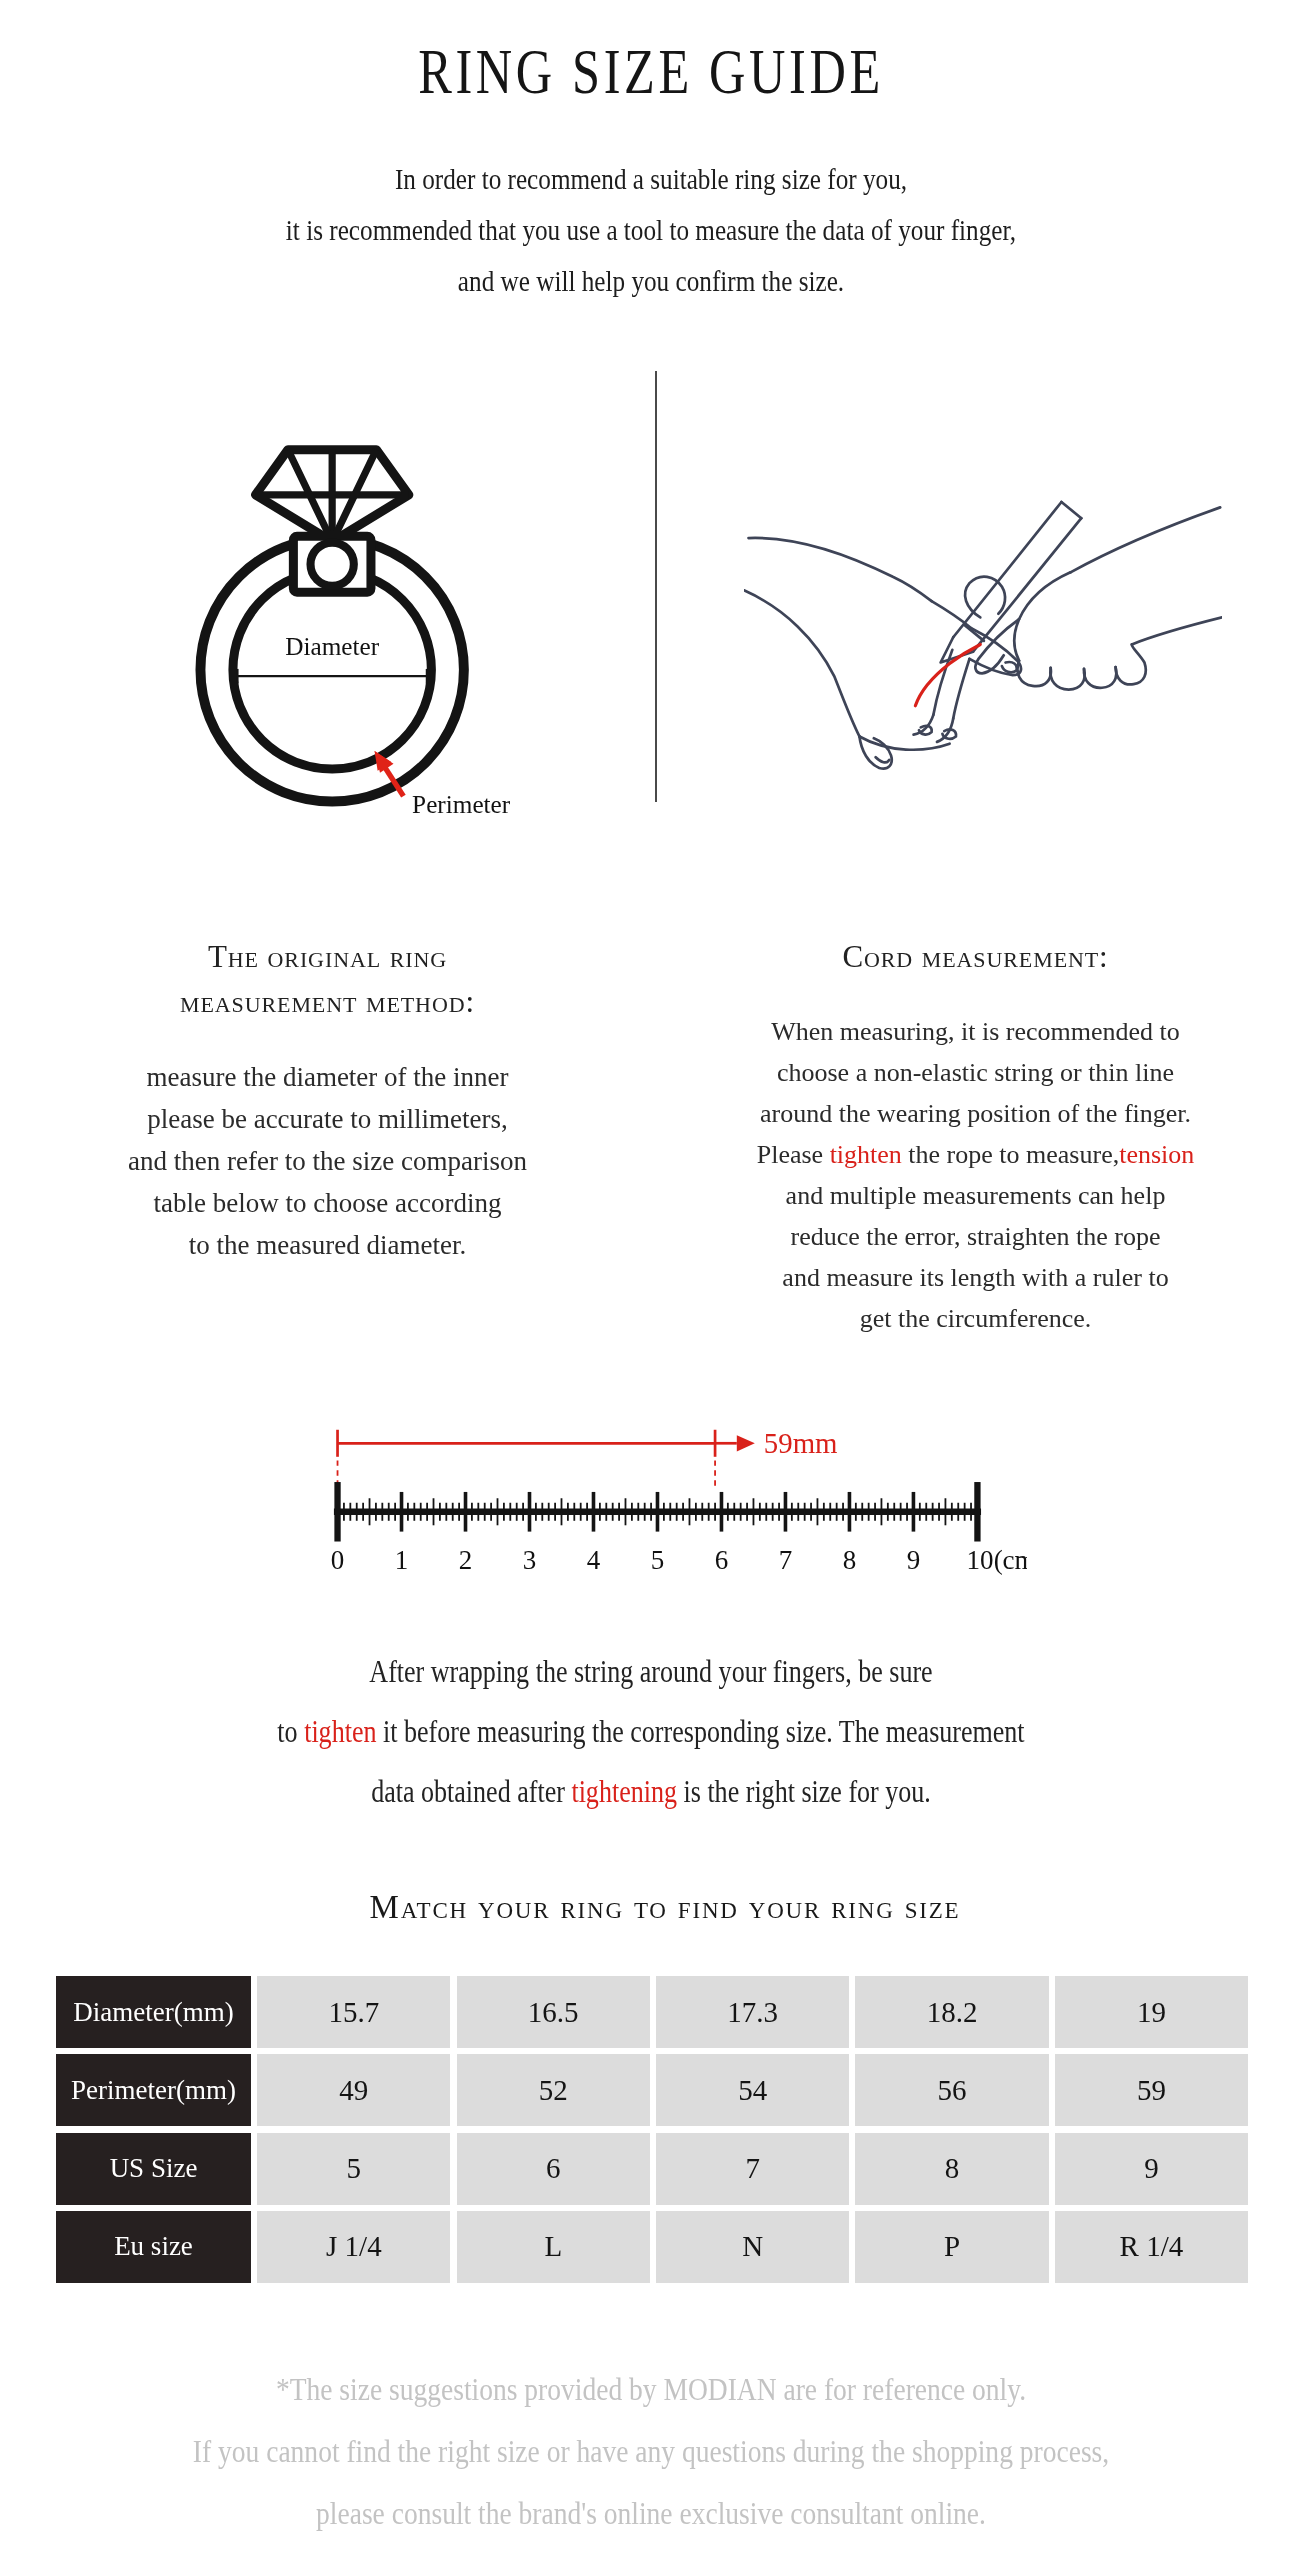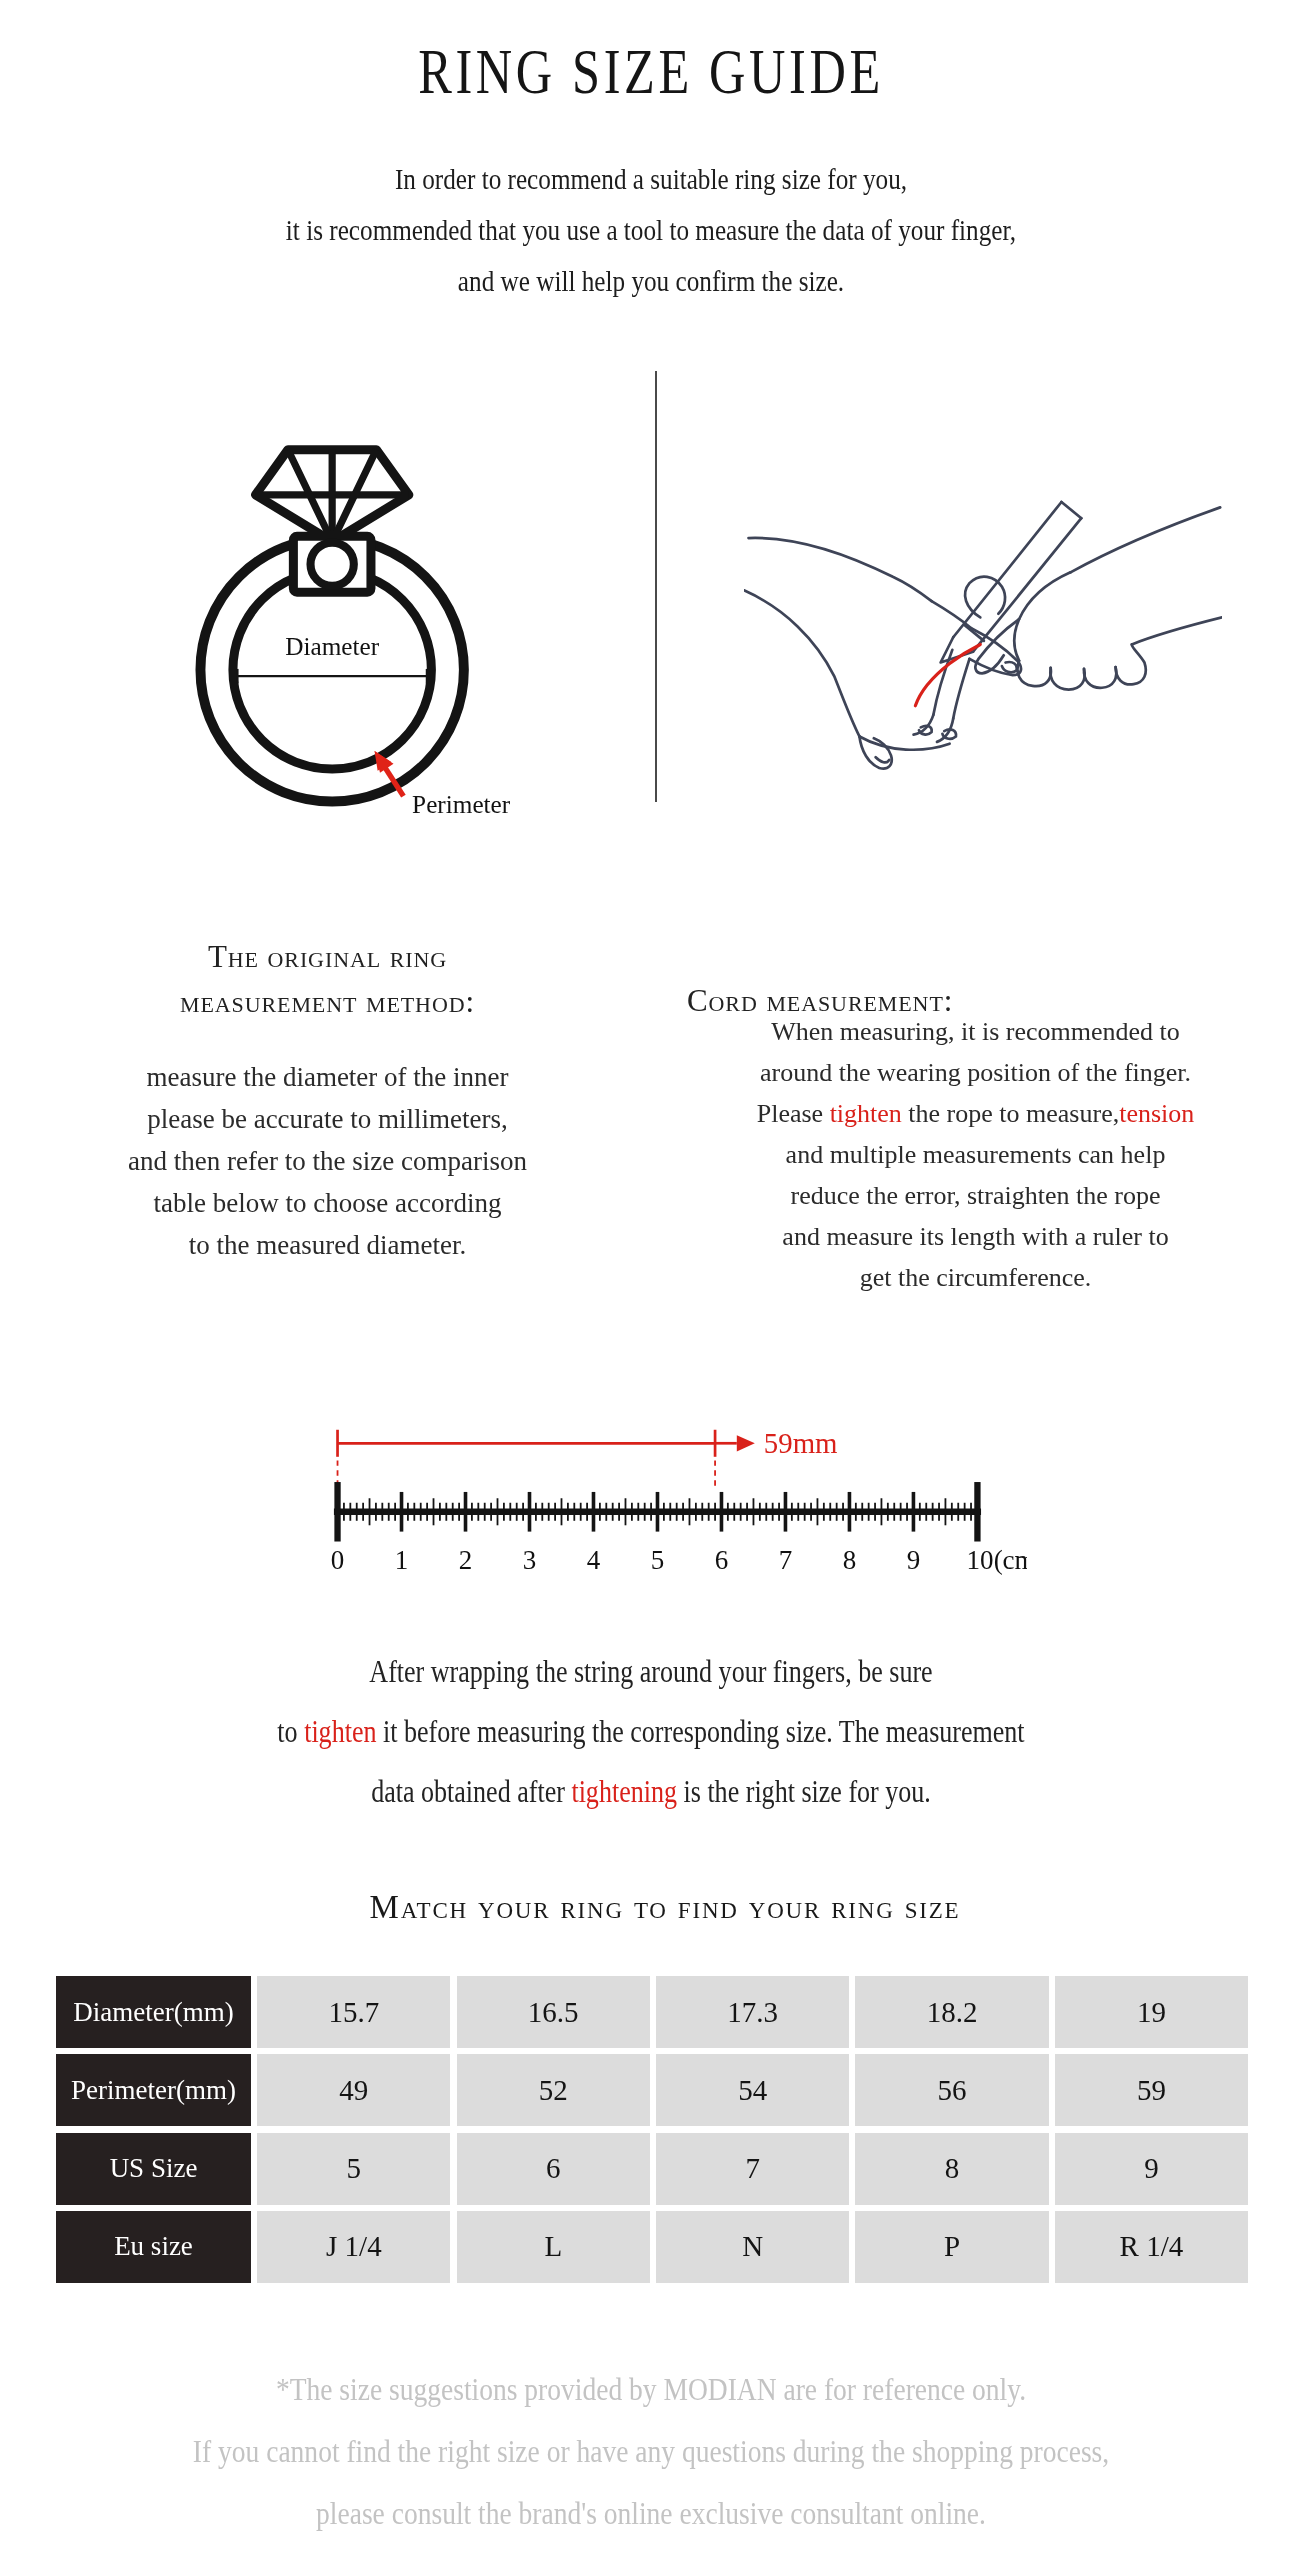--- a/index.html
+++ b/index.html
@@ -10,21 +10,21 @@
 
   .title{top:36px;font-size:63px;letter-spacing:4.5px;color:#151515;
          transform:scaleX(0.80);transform-origin:50% 0;font-weight:400;}
   .intro{top:153px;font-size:30px;line-height:51px;color:#1d1d1d;
          transform:scaleX(0.84);transform-origin:50% 0;}
 
   .divider{left:655px;top:371px;width:1.8px;height:431px;background:#4a4a4a;}
 
   .sc{font-variant-caps:small-caps;letter-spacing:0.9px;color:#222;}
   .method-head-left{top:934px;left:84px;width:487px;text-align:center;font-size:31px;line-height:45px;}
-  .method-head-right{top:978px;left:687px;width:577px;text-align:left;font-size:31px;line-height:45px;}
+  .method-head-right{top:934px;left:687px;width:577px;text-align:center;font-size:31px;line-height:45px;}
   .body-left{top:1056px;left:66px;width:523px;text-align:center;font-size:27px;line-height:42px;color:#2b2b2b;}
   .body-right{top:1011px;left:678px;width:595px;text-align:center;font-size:26px;line-height:41px;color:#2b2b2b;}
 
   .post-ruler{top:1642px;font-size:31px;line-height:60px;color:#232323;
               transform:scaleX(0.84);transform-origin:50% 0;}
 
   .match-head{top:1889px;font-size:33px;letter-spacing:1.8px;color:#191919;padding-left:28px;}
 
   .size-table{left:56px;top:1976px;width:1192px;display:grid;
               grid-template-columns:195px repeat(5,1fr);gap:6.3px;border-radius:23px;}
@@ -134,20 +134,21 @@
 
   <div class="abs body-left">
       <div><span>measure the diameter of the inner</span></div>
       <div><span>please be accurate to millimeters,</span></div>
       <div><span>and then refer to the size comparison</span></div>
       <div><span>table below to choose according</span></div>
       <div><span>to the measured diameter.</span></div>
     </div>
   <div class="abs body-right">
       <div><span>When measuring, it is recommended to</span></div>
+      <div><span>choose a non-elastic string or thin line</span></div>
       <div><span>around the wearing position of the finger.</span></div>
       <div><span>Please </span><span class="red">tighten</span><span> the rope to measure,</span><span class="red">tension</span></div>
       <div><span>and multiple measurements can help</span></div>
       <div><span>reduce the error, straighten the rope</span></div>
       <div><span>and measure its length with a ruler to</span></div>
       <div><span>get the circumference.</span></div>
     </div>
 
   <svg class="abs" style="left:315px;top:1417px;" width="712" height="158" viewBox="0 0 790 175">
     <g>

